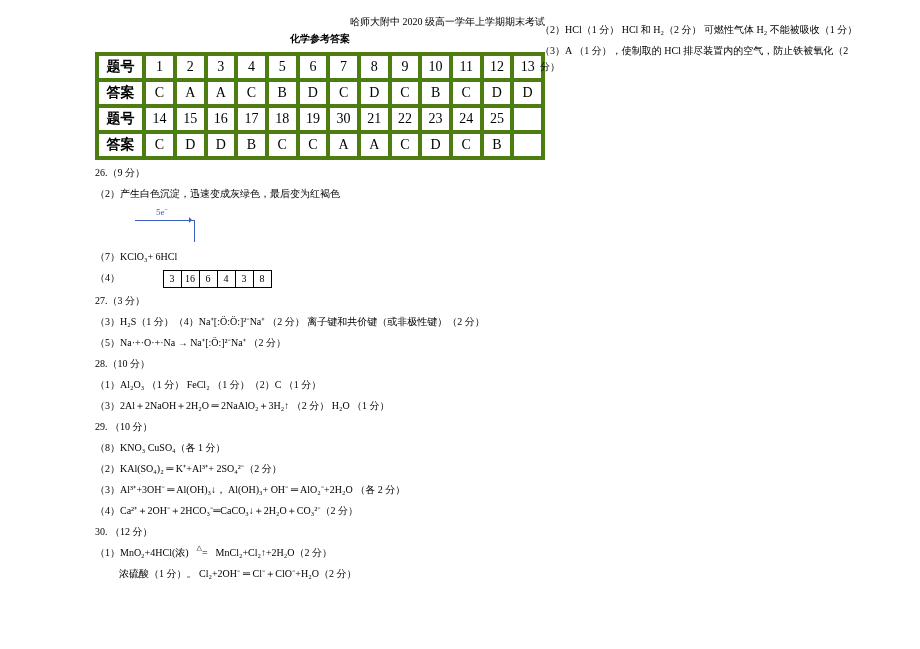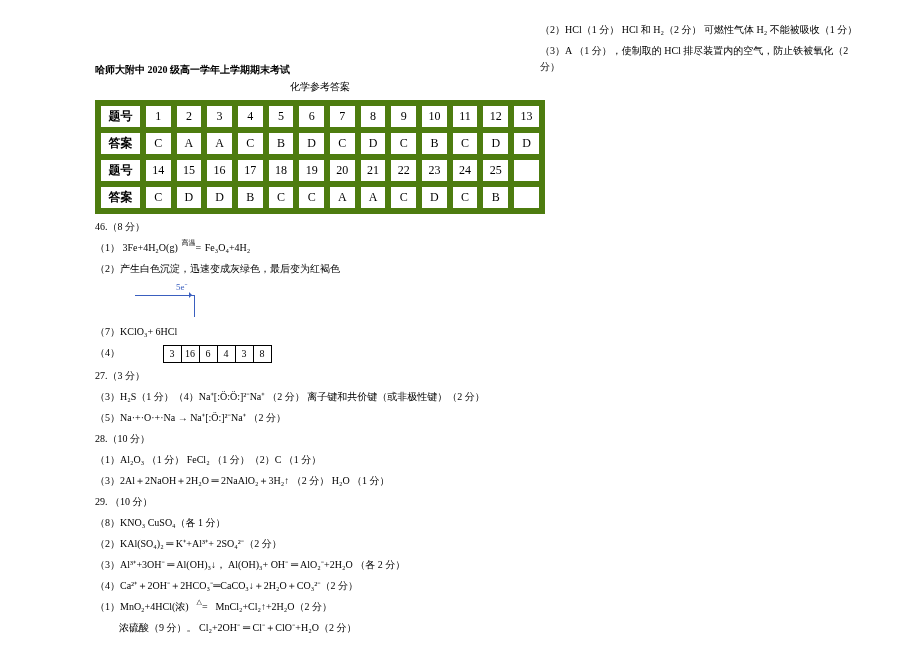--- a/index.html
+++ b/index.html
@@ -17,32 +17,32 @@
       left: 95px;
       top: 15px;
       width: 450px;
     }
     .right-col {
       position: absolute;
       left: 540px;
       top: 17px;
       width: 320px;
     }
-    .title { text-align: left; font-weight: bold; margin-bottom: 3px; margin-top: 48px; }
-    .subtitle { text-align: center; font-weight: normal; margin-bottom: 6px; }
+    .title { text-align: right; font-weight: normal; margin-bottom: 3px; }
+    .subtitle { text-align: center; font-weight: bold; margin-bottom: 6px; }
     table.ans {
       border-collapse: collapse;
       margin: 4px 0;
       width: 100%;
     }
     table.ans td, table.ans th {
-      border: 6px solid #4d7c0f;
+      border: 4px solid #4d7c0f;
       text-align: center;
       padding: 2px 4px;
-      font-size: 12px;
+      font-size: 14px;
       height: 16px;
     }
     table.ans .hdr { font-weight: bold; }
     .line { margin: 5px 0; line-height: 1.6; }
     .cond { font-size: 7px; position: relative; top: -6px; }
     .arrow5e {
       display: inline-block;
       width: 60px;
       height: 22px;
       border-top: 1px solid #3a5fbf;
@@ -56,21 +56,20 @@
       right: -1px; top: -4px;
       border: 3px solid transparent;
       border-left-color: #3a5fbf;
     }
     .label5e {
       color: #3a5fbf;
       font-size: 9px;
       position: relative;
       left: 61px;
       top: -2px;
-      margin-left: 20px;
     }
     table.boxes {
       border-collapse: collapse;
       margin-left: 40px;
     }
     table.boxes td {
       border: 1px solid #000;
       width: 18px;
       height: 16px;
       text-align: center;
@@ -126,21 +125,21 @@
       <td>D</td>
     </tr>
     <tr>
       <td class="hdr">题号</td>
       <td>14</td>
       <td>15</td>
       <td>16</td>
       <td>17</td>
       <td>18</td>
       <td>19</td>
-      <td>20</td>
+      <td>30</td>
       <td>21</td>
       <td>22</td>
       <td>23</td>
       <td>24</td>
       <td>25</td>
       <td></td>
     </tr>
     <tr>
       <td class="hdr">答案</td>
       <td>C</td>
@@ -153,27 +152,21 @@
       <td>A</td>
       <td>C</td>
       <td>D</td>
       <td>C</td>
       <td>B</td>
       <td></td>
     </tr>
   </tbody>
     </table>
 
-  <div class="line">46.（8 分）</div>
-  <div class="line">
-    <span>（1）</span>
-    <span>3Fe+4H₂O(g)</span>
-    <span class="eqarrow"><span class="cond">高温</span></span>
-    <span>Fe₃O₄+4H₂</span>
-  </div>
+  <div class="line">26.（9 分）</div>
   <div class="line">（2）产生白色沉淀，迅速变成灰绿色，最后变为红褐色</div>
 
   <div>
     <div class="label5e">5e⁻</div>
     <div class="arrow5e"></div>
   </div>
   <div class="line">（7）KClO₃+ 6HCl</div>
 
   <div class="line">
     <span>（4）</span>
@@ -197,24 +190,25 @@
   <div class="line">28.（10 分）</div>
   <div class="line">（1）Al₂O₃ （1 分）     FeCl₂ （1 分）（2）C  （1 分）</div>
   <div class="line">（3）2Al＋2NaOH＋2H₂O ═ 2NaAlO₂＋3H₂↑ （2 分）    H₂O  （1 分）</div>
 
   <div class="line">29. （10 分）</div>
   <div class="line">（8）KNO₃       CuSO₄（各 1 分）</div>
   <div class="line">（2）KAl(SO₄)₂ ═ K⁺+Al³⁺+ 2SO₄²⁻（2 分）</div>
   <div class="line">（3）Al³⁺+3OH⁻ ═ Al(OH)₃↓，  Al(OH)₃+ OH⁻ ═ AlO₂⁻+2H₂O （各 2 分）</div>
   <div class="line">（4）Ca²⁺＋2OH⁻＋2HCO₃⁻═CaCO₃↓＋2H₂O＋CO₃²⁻（2 分）</div>
 
+  <div class="line">30. （12 分）</div>
   <div class="line">
     <span>（1）MnO₂+4HCl(浓)</span>
     <span class="eqarrow"><span class="cond">△</span></span>
     <span>MnCl₂+Cl₂↑+2H₂O（2 分）</span>
   </div>
-  <div class="line" style="padding-left:24px;">浓硫酸（9 分）。       Cl₂+2OH⁻ ═ Cl⁻＋ClO⁻+H₂O（2 分）</div>
+  <div class="line" style="padding-left:24px;">浓硫酸（1 分）。       Cl₂+2OH⁻ ═ Cl⁻＋ClO⁻+H₂O（2 分）</div>
 </div>
 
 <div class="right-col">
   <div class="line">（2）HCl（1 分）   HCl 和 H₂（2 分）   可燃性气体 H₂ 不能被吸收（1 分）</div>
   <div class="line">（3）A  （1 分），使制取的 HCl 排尽装置内的空气，防止铁被氧化（2 分）</div>
 </div>
 
 </body></html>

